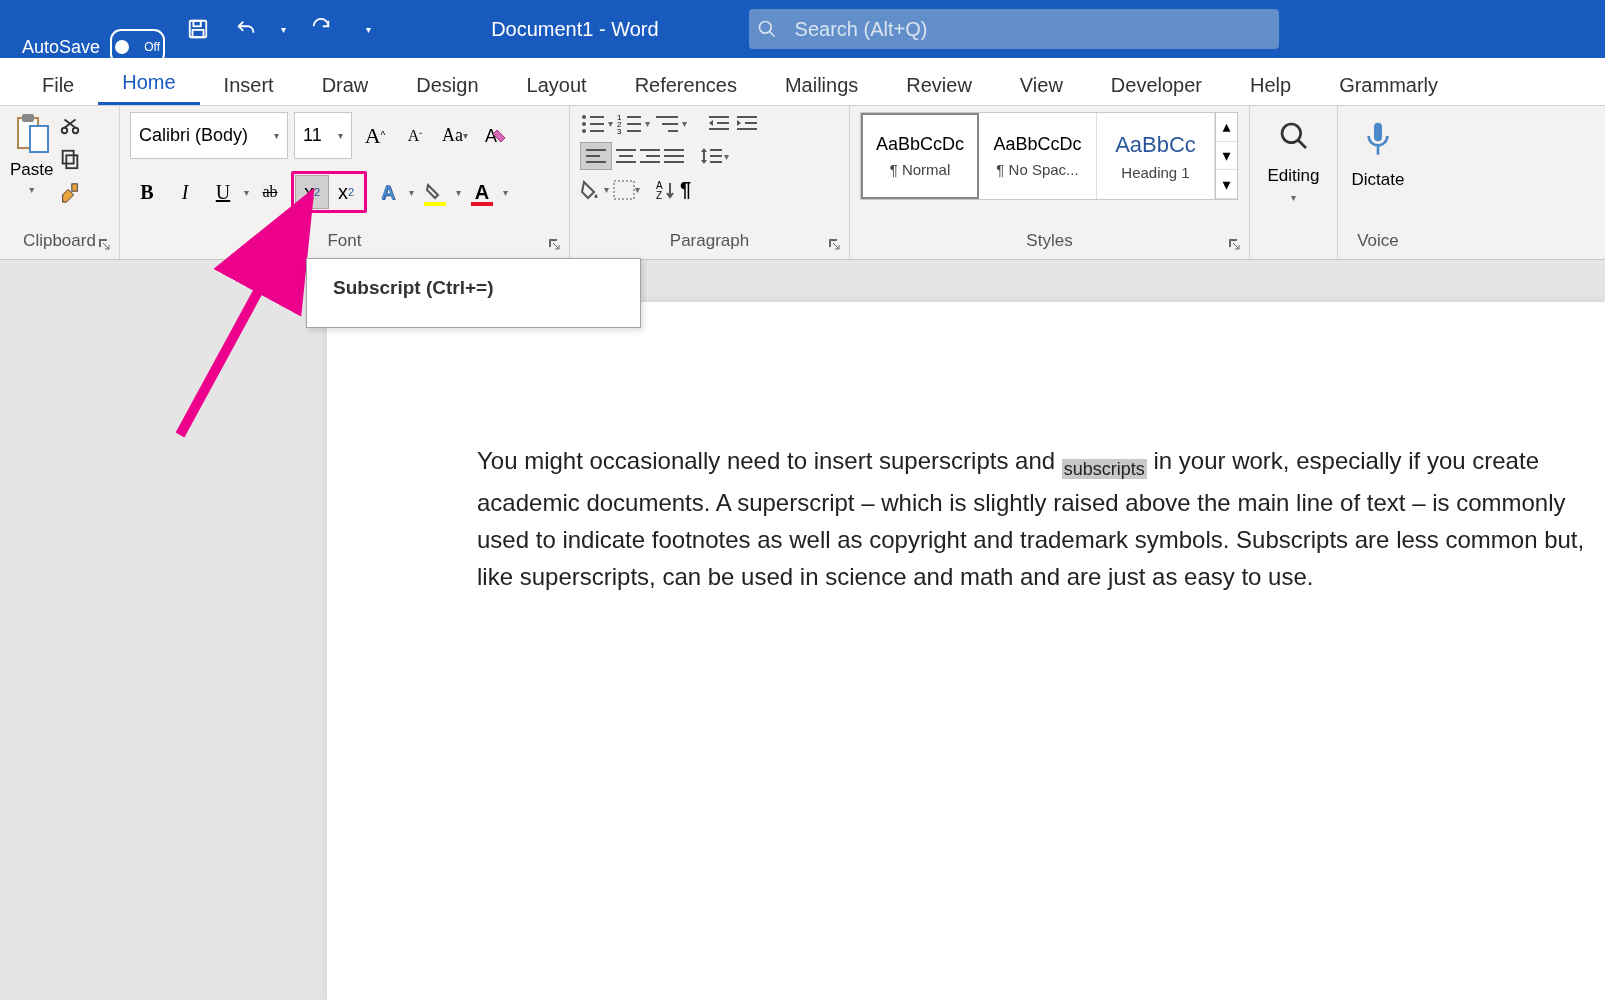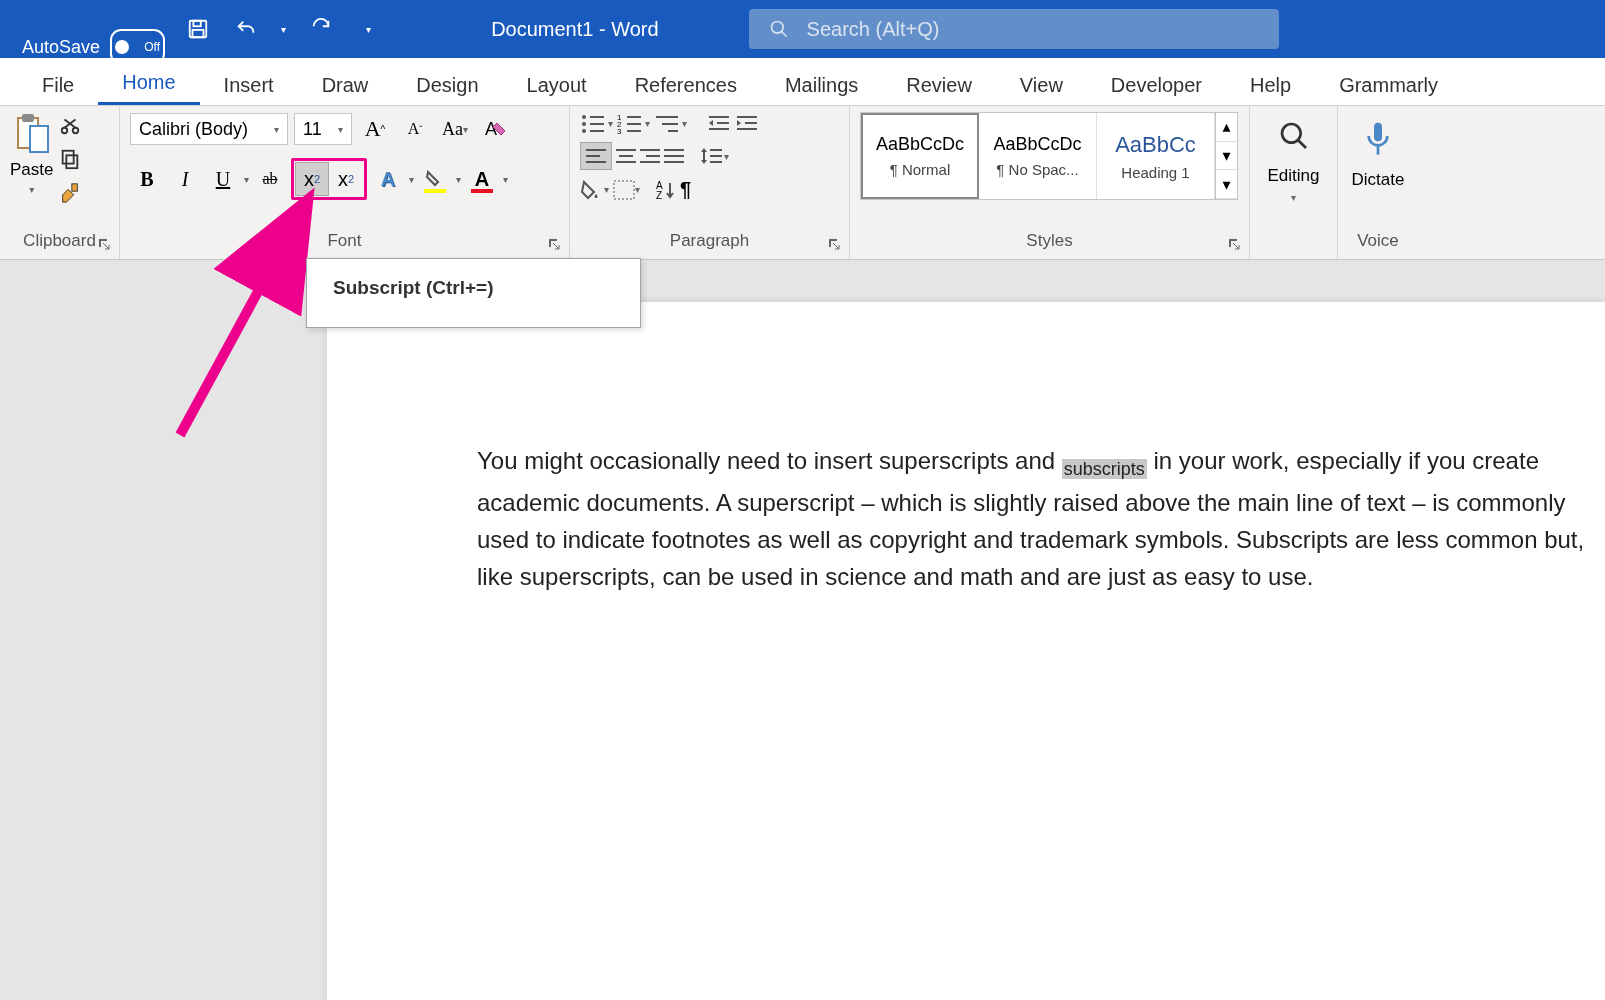--- a/index.html
+++ b/index.html
@@ -7,21 +7,21 @@
 
 
 .title-bar { background: #185abd; height: 58px; display: flex; align-items: center; color: white; padding: 0 22px; }
 .autosave { display: flex; align-items: center; gap: 10px; font-size: 18px; margin-top: 36px; }
 .toggle { width: 55px; height: 22px; border: 2px solid white; border-radius: 11px; display: flex; align-items: center; justify-content: flex-end; padding: 16px 3px; position: relative; }
 .toggle-label { font-size: 12px; }
 .toggle-knob { width: 14px; height: 14px; background: white; border-radius: 50%; position: absolute; left: 3px; }
 .qat { display: flex; gap: 22px; margin-left: 20px; align-items: center; }
 .qat-btn { width: 26px; height: 26px; display: flex; align-items: center; justify-content: center; cursor: pointer; }
 .doc-title { flex: 0 0 auto; margin-left: 120px; font-size: 20px; font-weight: 400; }
-.search-box { background: #628fca; height: 40px; width: 530px; margin-left: 90px; border-radius: 4px; display: flex; align-items: center; padding: 0 20px; gap: 18px; }
+.search-box { background: #628fca; height: 40px; width: 530px; margin-left: 90px; border-radius: 4px; display: flex; align-items: center; padding: 0 8px; gap: 18px; }
 .search-input { background: transparent; border: none; color: #d9e3f0; font-size: 20px; outline: none; flex: 1; }
 .search-input::placeholder { color: #d9e3f0; }
 
 
 .tabs { background: white; height: 48px; display: flex; align-items: flex-end; padding: 0 18px; gap: 0; border-bottom: 1px solid #d0d0d0; }
 .tab { padding: 10px 24px 8px; font-size: 20px; color: #333; cursor: pointer; }
 .tab.active { border-bottom: 3px solid #185abd; color: #185abd; font-weight: 400; }
 
 
 .ribbon { background: #f3f2f1; height: 154px; display: flex; border-bottom: 1px solid #c8c6c4; }
@@ -31,21 +31,21 @@
 .launcher { position: absolute; right: 8px; bottom: 8px; width: 14px; height: 14px; }
 
 .btn { display: flex; align-items: center; justify-content: center; cursor: pointer; border-radius: 3px; }
 
 
 .paste-col { display: flex; flex-direction: column; align-items: center; gap: 4px; }
 .mini-col { display: flex; flex-direction: column; gap: 12px; padding-top: 2px; }
 
 
 .font-row1 { display: flex; align-items: center; gap: 6px; margin-bottom: 12px; }
-.font-combo { border: 1px solid #c8c6c4; background: white; height: 32px; display: flex; align-items: center; padding: 0 8px; font-size: 18px; }
+.font-combo { border: 1px solid #c8c6c4; background: white; height: 47px; display: flex; align-items: center; padding: 0 8px; font-size: 18px; }
 .font-name { width: 158px; justify-content: space-between; }
 .font-size { width: 58px; justify-content: space-between; }
 .font-row2 { display: flex; align-items: center; gap: 4px; }
 .fbtn { width: 34px; height: 34px; display: flex; align-items: center; justify-content: center; font-size: 20px; cursor: pointer; font-family: "Times New Roman", serif; }
 .fbtn.sel { background: #d0cece; border: 1px solid #a8a6a4; }
 .highlight-box { border: 3px solid #ec008c; border-radius: 2px; padding: 1px; display: flex; }
 .color-under { position: relative; }
 .color-bar { position: absolute; bottom: 3px; left: 6px; right: 6px; height: 4px; }
 .para-btn { display: flex; align-items: center; justify-content: center; cursor: pointer; }
 

